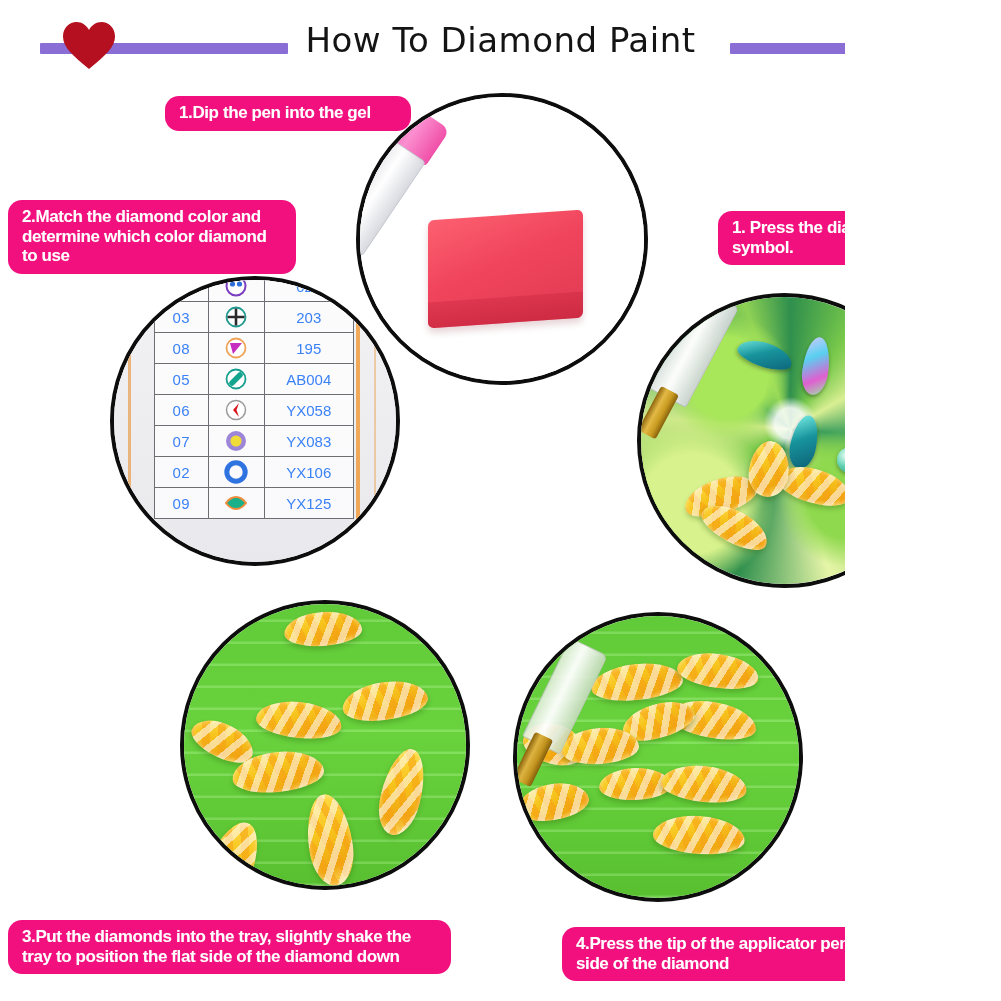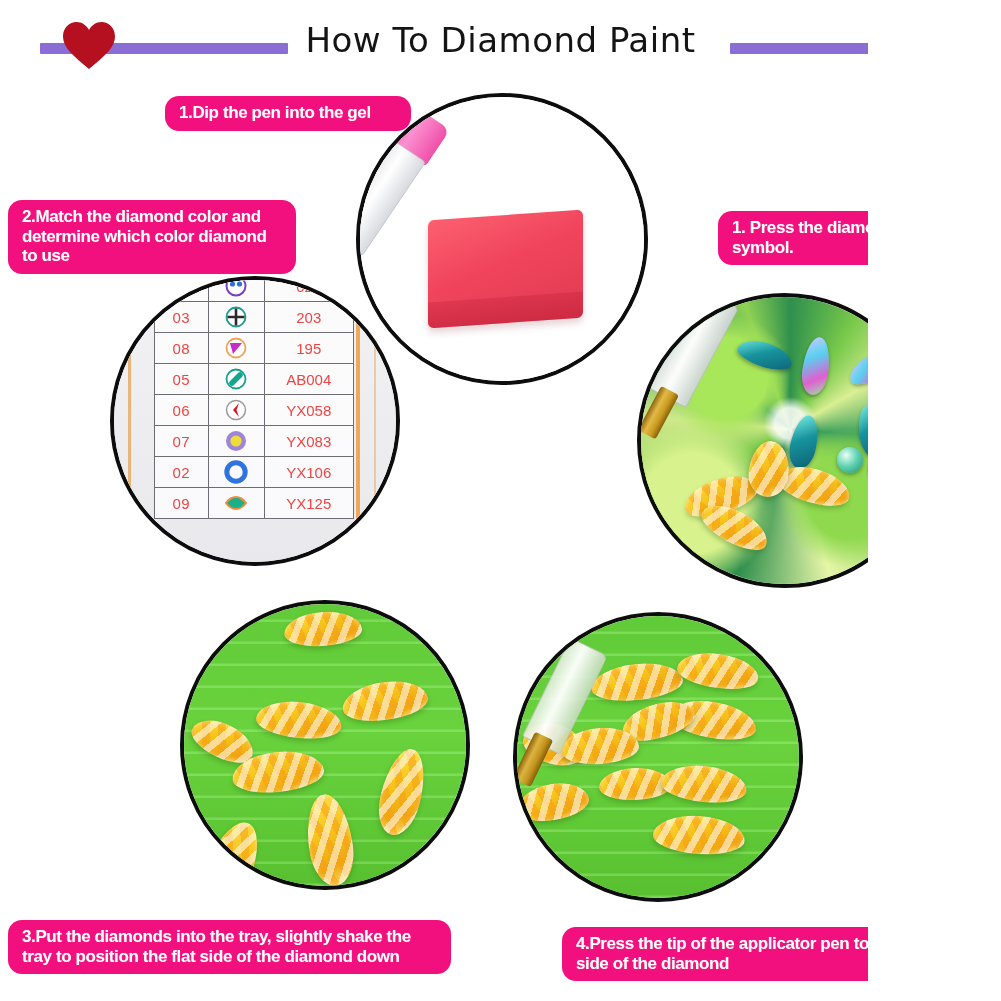--- a/index.html
+++ b/index.html
@@ -7,21 +7,20 @@
     padding: 0;
     background: #ffffff;
   }
   #page {
     position: relative;
     width: 845px;
     height: 1001px;
     background: #ffffff;
     overflow: hidden;
     font-family: "Liberation Sans", sans-serif;
-    padding-left: 23px;
   }
 
   
   .header {
     position: absolute;
     left: 0; top: 0;
     width: 1001px; height: 80px;
   }
   .rule-bar {
     position: absolute;
@@ -155,21 +154,21 @@
     left: 40px; top: -10px;
     width: 200px;
     border-collapse: collapse;
     font-family: "Liberation Sans", sans-serif;
     background: rgba(252,252,253,.9);
   }
   .tbl td {
     border: 1px solid #6d6d74;
     height: 30px;
     font-size: 15px;
-    color: #ef4444;
+    color: #3b82f6;
     text-align: center;
     padding: 0;
   }
   .td-no   { width: 54px; letter-spacing:.5px; }
   .td-sym  { width: 56px; }
   .td-code { width: 90px; font-size: 14px; }
   .sym { display:inline-block; width:24px; height:24px; vertical-align:middle; }
 
   
   .tray {

